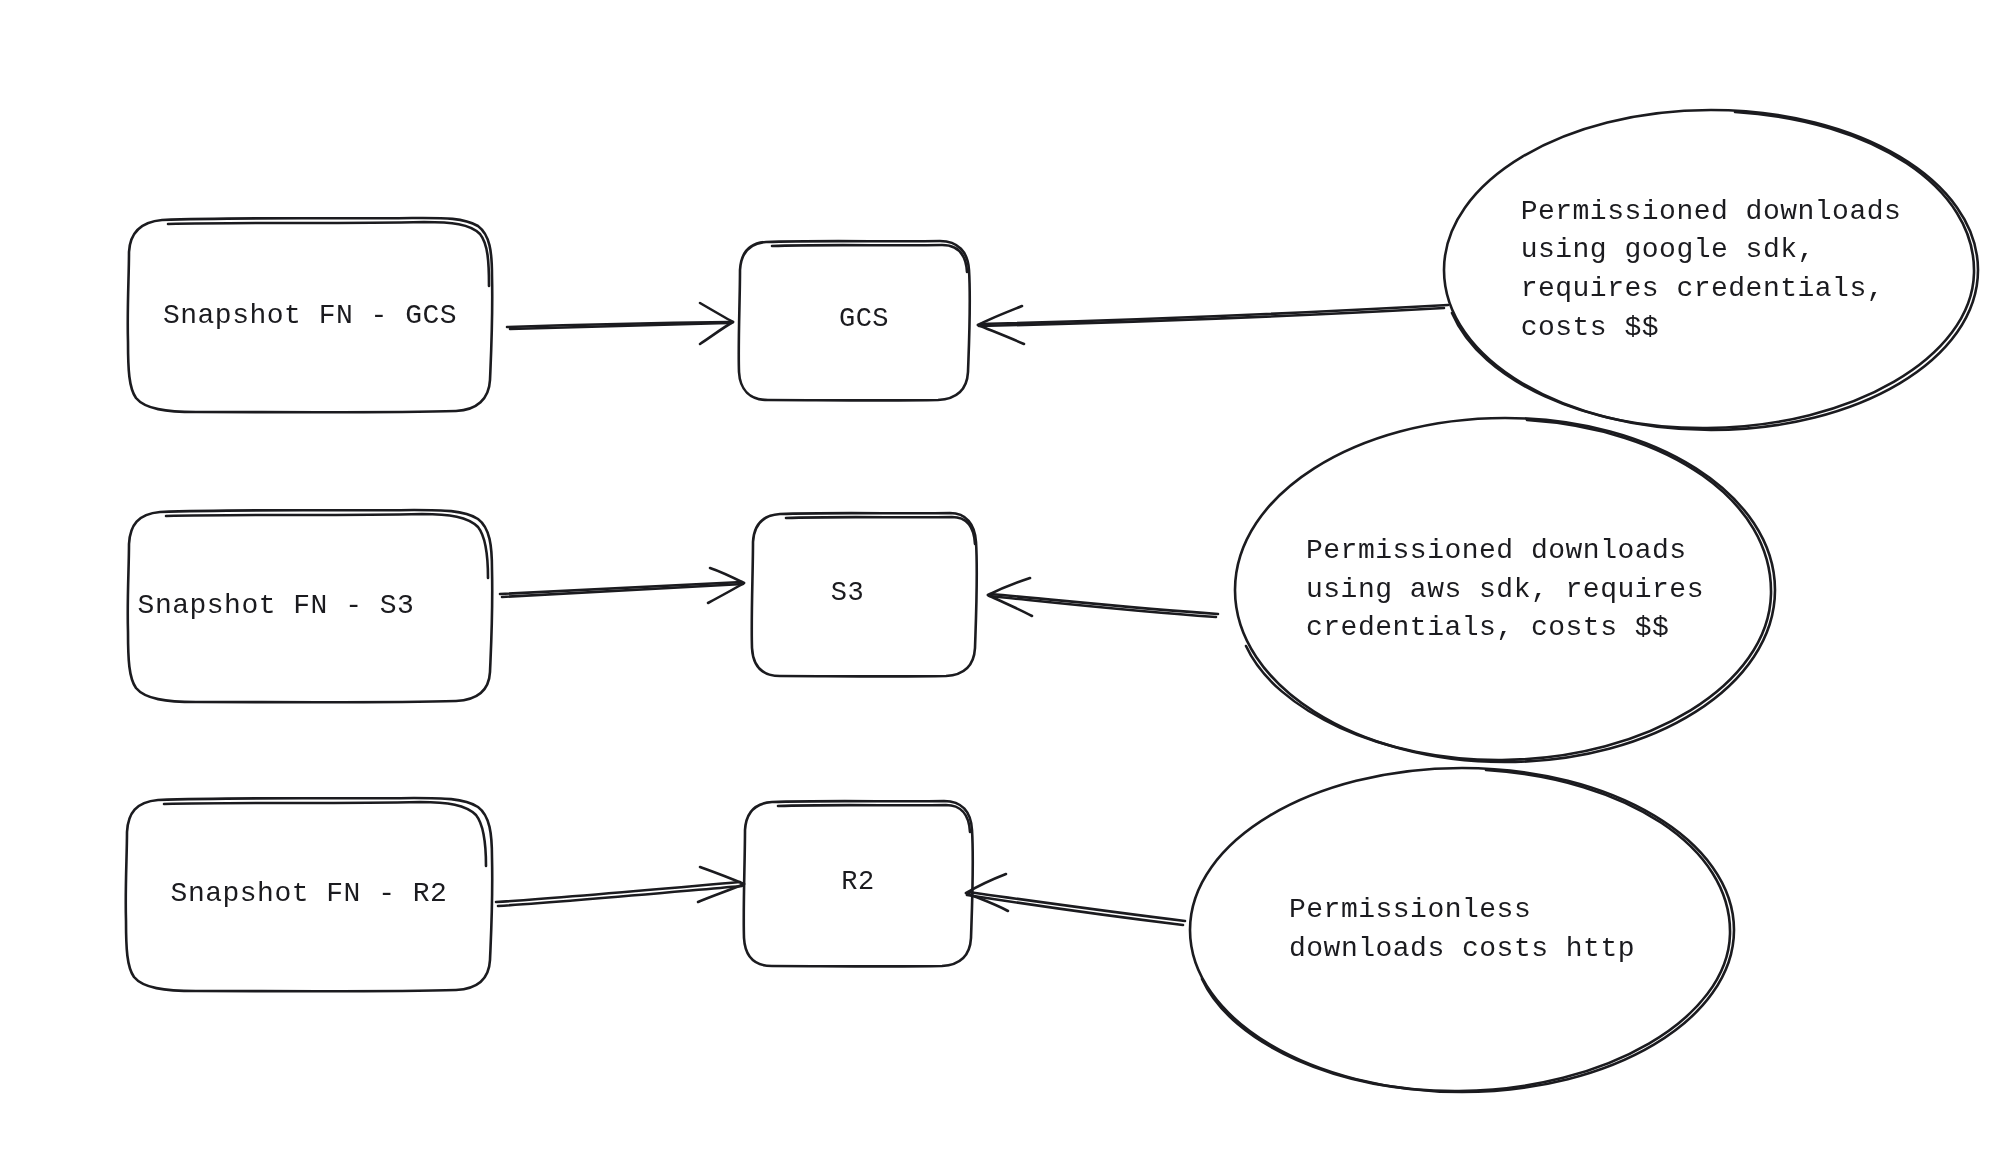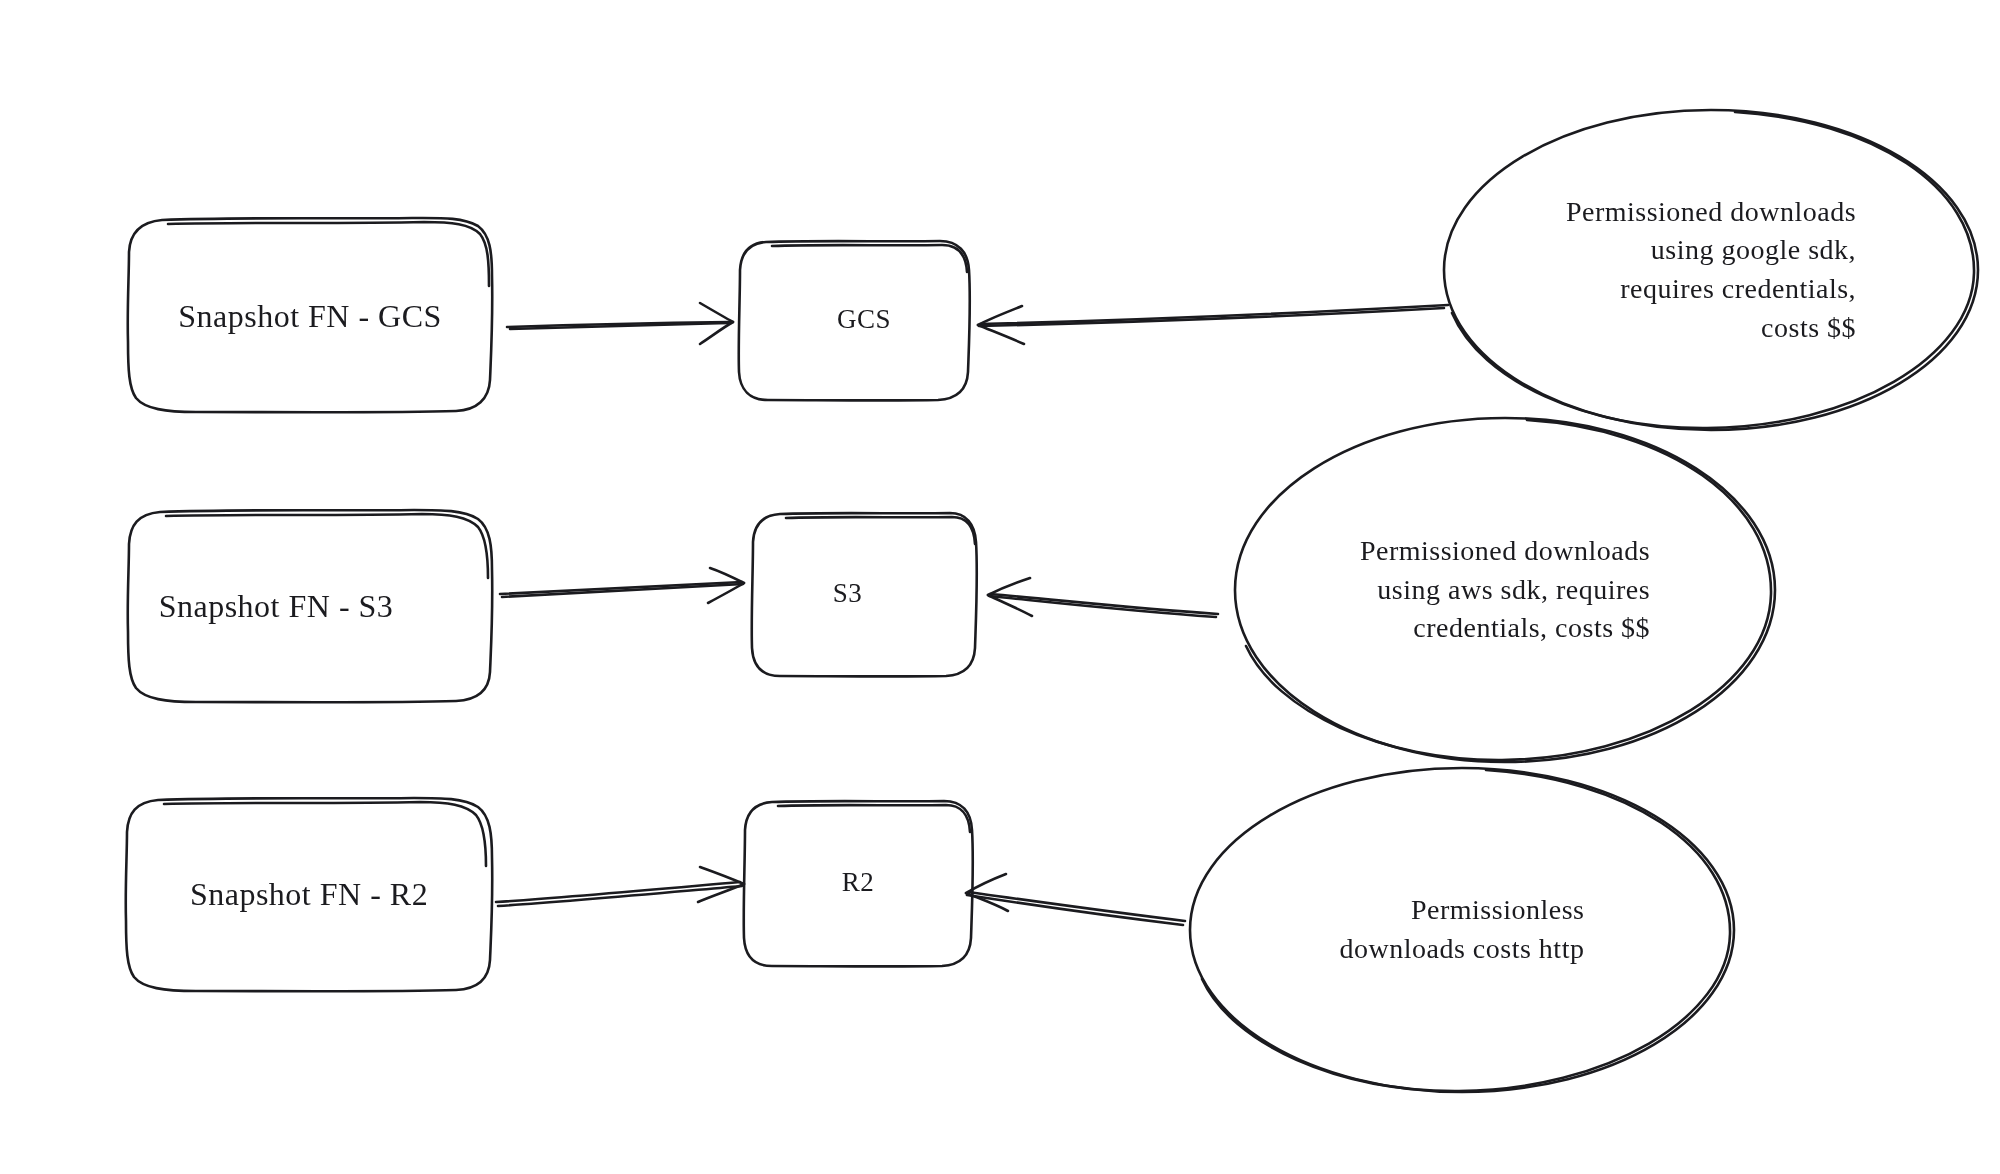--- a/index.html
+++ b/index.html
@@ -25,31 +25,31 @@
     left: 0;
     top: 0;
     width: 2000px;
     height: 1174px;
   }
   .node-label {
     position: absolute;
     display: flex;
     align-items: center;
     justify-content: center;
-    text-align: right;
+    text-align: left;
     color: #1b1b1f;
-    font-family: Liberation Serif, serif;
+    font-family: Liberation Mono, monospace;
     letter-spacing: 0.5px;
     line-height: 1.38;
     white-space: pre-line;
     pointer-events: none;
     font-weight: 400;
   }
   .label-box {
-    font-size: 32px;
+    font-size: 28px;
   }
   .label-store {
     font-size: 27px;
   }
   .label-note {
     font-size: 28px;
   }
 </style>
 </head>
 <body>

